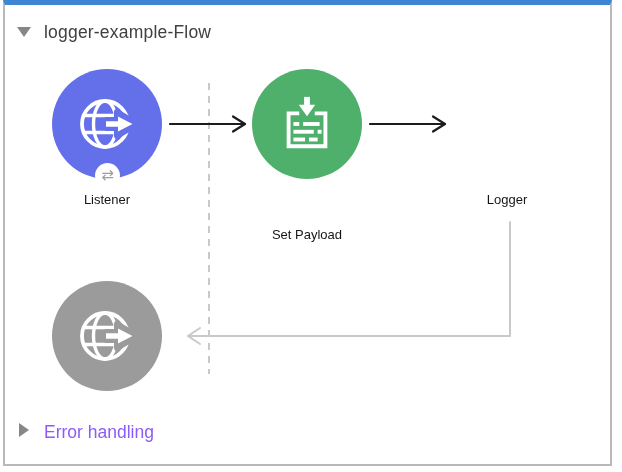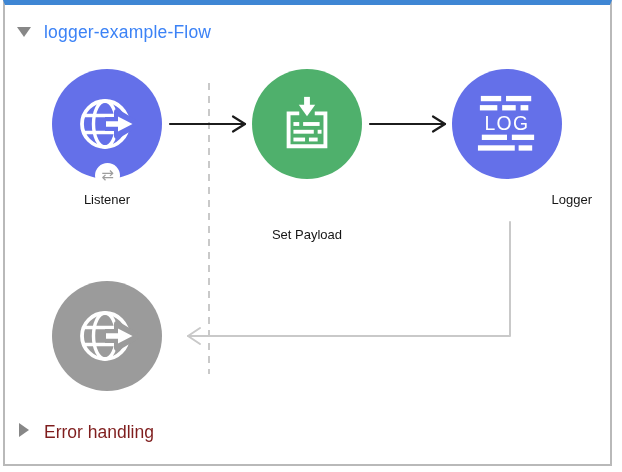--- a/index.html
+++ b/index.html
@@ -20,42 +20,42 @@
     border-bottom:2px solid var(--border-gray);
   }
 
   .tri-down {
     position:absolute; left:17px; top:27px; width:0; height:0;
     border-left:7px solid transparent; border-right:7px solid transparent;
     border-top:10px solid var(--tri-gray); cursor:pointer;
   }
   .flow-title {
     position:absolute; left:44px; top:22px;
-    font-size:17.5px; color:#3b82f6; letter-spacing:.2px; white-space:nowrap;text-align:right;
+    font-size:17.5px; color:#404040; letter-spacing:.2px; white-space:nowrap;text-align:right;
   }
 
   .node {
     position:absolute; width:110px; height:110px; border-radius:50%;
     display:flex; align-items:center; justify-content:center; cursor:pointer;
   }
   .node.blue  { background:var(--node-blue);  color:var(--node-blue); }
   .node.green { background:var(--node-green); color:var(--node-green); }
   .node.gray  { background:var(--node-gray);  color:var(--node-gray); }
   #node-listener    { left:52px;  top:69px; }
   #node-set-payload { left:252px; top:69px; }
   #node-logger      { left:452px; top:69px; }
   #node-response    { left:52px;  top:281px; }
 
   .node-label {
     position:absolute; top:192px; width:170px; text-align:center;
     font-size:13px; color:#161616; white-space:nowrap;
   }
   #label-listener    { left:22px; }
   #label-set-payload { left:222px;margin-top:35px; }
-  #label-logger      { left:422px;text-align:right; }
+  #label-logger      { left:422px; }
 
   .badge {
     position:absolute; left:95px; top:163px; width:25px; height:25px;
     background:#fff; border-radius:50%;
     display:flex; align-items:center; justify-content:center;
     color:var(--badge-gray); font-size:15px; line-height:1;
     font-family:"DejaVu Sans", sans-serif;
   }
 
   .overlay { position:absolute; left:0; top:0; width:622px; height:472px; pointer-events:none; }
@@ -73,21 +73,21 @@
   .sp { stroke:#fff; fill:none; stroke-width:4; }
   .log-text { fill:#fff; font-family:"Liberation Sans", sans-serif; font-size:20px; letter-spacing:1.5px; }
 
   .tri-right {
     position:absolute; left:19px; top:423px; width:0; height:0;
     border-top:7px solid transparent; border-bottom:7px solid transparent;
     border-left:10px solid var(--tri-gray); cursor:pointer;
   }
   .eh-label {
     position:absolute; left:44px; top:422px;
-    font-size:17.5px; color:#7f1d1d; white-space:nowrap;
+    font-size:17.5px; color:#8b5cf6; white-space:nowrap;
   }
 </style>
 </head>
 <body>
 
 <div class="canvas">
 
   <div class="frame"></div>
 
   <div class="tri-down"></div>
@@ -134,34 +134,20 @@
       <rect class="wht-fill" x="18" y="30" width="6" height="4"></rect>
       <rect class="wht-fill" x="28" y="30" width="17" height="4"></rect>
       <rect class="wht-fill" x="18" y="38" width="21" height="4"></rect>
       <rect class="wht-fill" x="43" y="38" width="4" height="4"></rect>
       <rect class="wht-fill" x="18" y="46" width="12" height="4"></rect>
       <rect class="wht-fill" x="34" y="46" width="9" height="4"></rect>
     </svg>
   </div>
   <div class="node-label" id="label-set-payload">Set Payload</div>
 
-  <div class="node blue" id="node-logger">
-    <svg class="icon-svg" width="62" height="62" viewBox="0 0 64 64">
-      <rect class="wht-fill" x="5" y="3" width="21" height="5.5"></rect>
-      <rect class="wht-fill" x="31" y="3" width="26" height="5.5"></rect>
-      <rect class="wht-fill" x="4" y="12.5" width="18" height="5.5"></rect>
-      <rect class="wht-fill" x="27" y="12.5" width="14" height="5.5"></rect>
-      <rect class="wht-fill" x="46" y="12.5" width="8" height="5.5"></rect>
-      <text class="log-text" x="32" y="38" text-anchor="middle">LOG</text>
-      <rect class="wht-fill" x="6" y="43" width="26" height="5.5"></rect>
-      <rect class="wht-fill" x="37" y="43" width="23" height="5.5"></rect>
-      <rect class="wht-fill" x="2" y="54" width="38" height="5.5"></rect>
-      <rect class="wht-fill" x="44" y="54" width="14" height="5.5"></rect>
-    </svg>
-  </div>
   <div class="node-label" id="label-logger">Logger</div>
 
   <div class="node gray" id="node-response">
     <svg class="icon-svg" width="64" height="64" viewBox="0 0 64 64">
       <circle class="glb" cx="30" cy="32" r="23" stroke-width="3.8"></circle>
       <ellipse class="glb" cx="30" cy="32" rx="11.5" ry="23" stroke-width="3.4"></ellipse>
       <line class="glb" x1="8.6" y1="23.5" x2="51.4" y2="23.5" stroke-width="3.4"></line>
       <line class="glb" x1="8.6" y1="40.5" x2="51.4" y2="40.5" stroke-width="3.4"></line>
       <polygon class="halo-fill" points="42,20 62,32 42,44" stroke-width="6" stroke-linejoin="round"></polygon>
       <line class="halo-line" x1="30" y1="32" x2="45" y2="32"></line>

